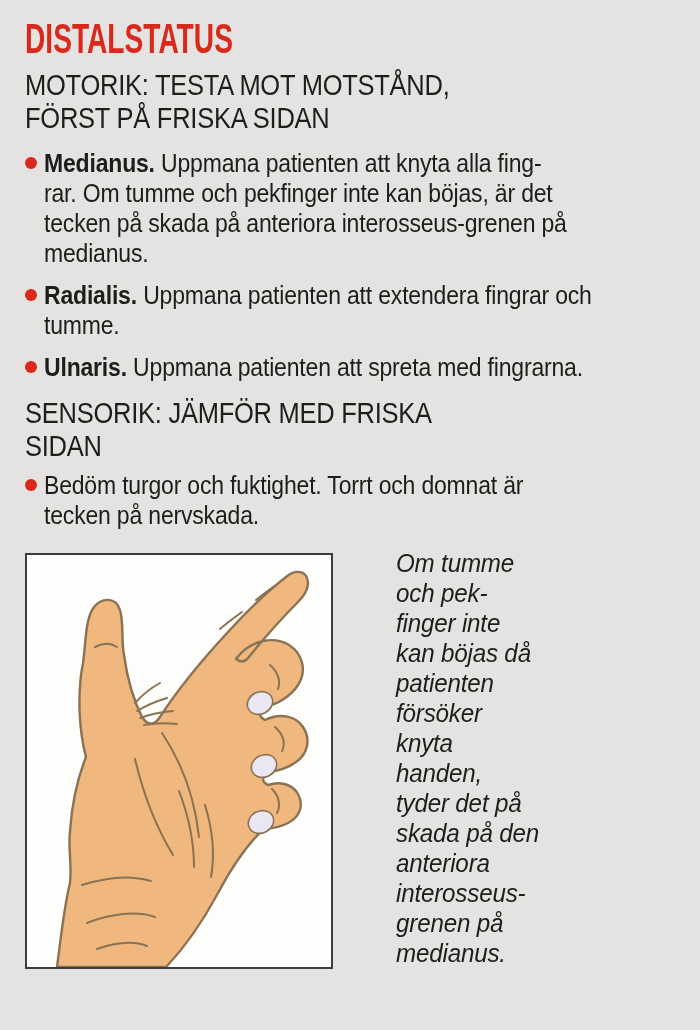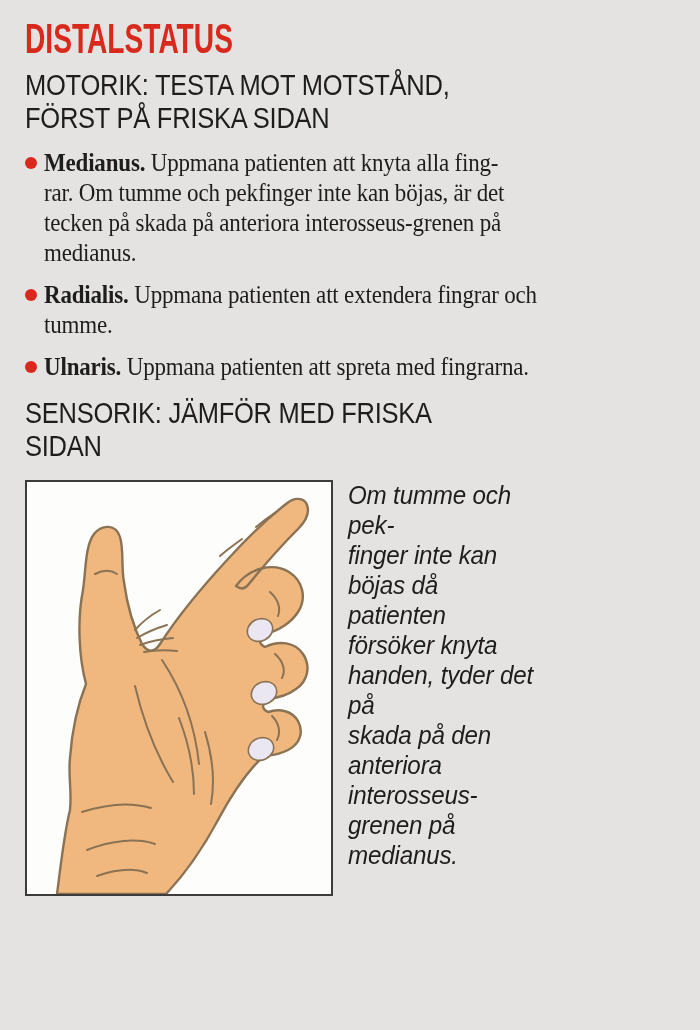--- a/index.html
+++ b/index.html
@@ -14,32 +14,32 @@
   .pre{white-space:pre-line;}
   h1{
     margin:0;font-size:42px;line-height:38px;font-weight:bold;color:#d9291c;
     transform:scaleX(0.67);transform-origin:0 50%;white-space:nowrap;letter-spacing:0;
   }
   h2{
     margin:10px 0 14px 0;font-size:30px;line-height:33px;font-weight:normal;color:#1d1d1b;
     transform:scaleX(0.85);transform-origin:0 0;letter-spacing:-0.3px;white-space:pre-line;
   }
   h2.sens{margin-top:14px;margin-bottom:8px;}
-  ul{list-style:none;margin:0;padding:0;font-family:Liberation Serif, serif;}
+  ul{list-style:none;margin:0;padding:0;}
   li{position:relative;padding-left:19px;margin:0 0 12px 0;}
   .dot{
     position:absolute;left:0;top:9px;width:12px;height:12px;border-radius:50%;
     background:#d9291c;
   }
   .btext{
     font-size:25px;line-height:30px;width:690px;
     transform:scaleX(0.92);transform-origin:0 0;letter-spacing:-0.2px;
   }
   .btext b{font-weight:bold;}
-  .figure-row{display:flex;align-items:flex-start;margin-top:18px;}
+  .figure-row{display:flex;align-items:center;margin-top:18px;gap:48px;}
   .figure-box{
     box-sizing:border-box;flex:0 0 auto;width:308px;height:416px;
     background:#fdfdfb;border:2px solid #3c3c3c;
   }
   .figure-box svg{display:block;width:100%;height:100%;}
   .caption{
     font-style:italic;font-size:26px;line-height:30px;margin-left:15px;padding-bottom:6px;
     transform:scaleX(0.93);transform-origin:0 100%;letter-spacing:-0.2px;width:340px;
   }
 </style>
@@ -77,20 +77,27 @@
       <div class="btext">
         <b>Ulnaris.</b>
         <span class="pre">Uppmana patienten att spreta med fingrarna.</span>
       </div>
     </li>
   </ul>
 
   <h2 class="sens">SENSORIK: JÄMFÖR MED FRISKA SIDAN</h2>
 
   <ul>
+    <li>
+      <span class="dot"></span>
+      <div class="btext">
+        <span class="pre">Bedöm turgor och fuktighet. Torrt och domnat är
+tecken på nervskada.</span>
+      </div>
+    </li>
   </ul>
 
   <div class="figure-row">
     <div class="figure-box">
       <svg viewBox="0 0 304 412" xmlns="http://www.w3.org/2000/svg" aria-hidden="true">
 
         <path fill="#f0b87e" stroke="#8a7254" stroke-width="2.4" stroke-linejoin="round" d="M 30 412
              C 34 382 37 352 43 328
              C 45 308 41 294 43 276
              C 45 248 51 222 59 202

